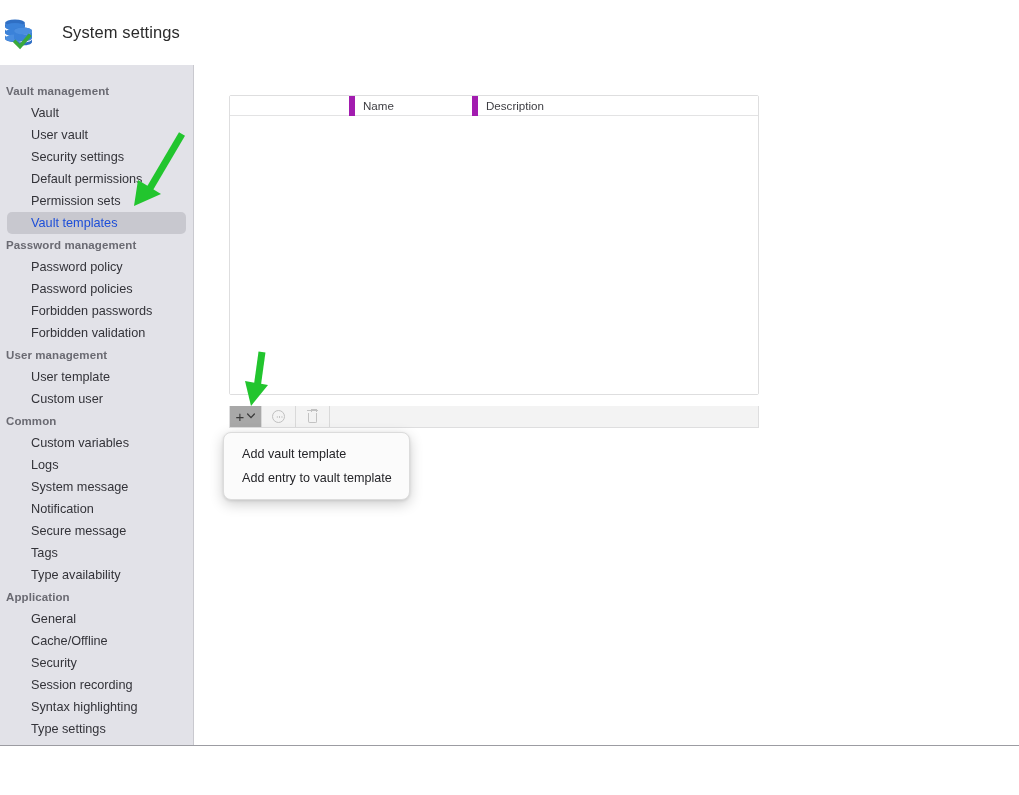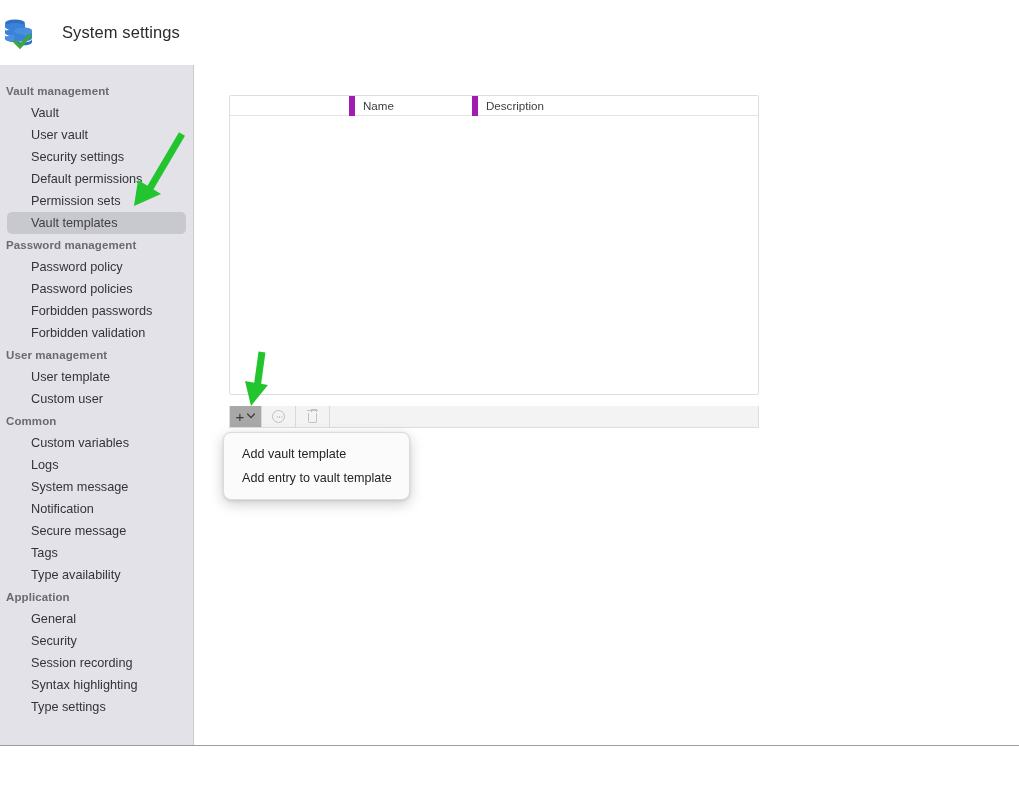--- a/index.html
+++ b/index.html
@@ -57,21 +57,21 @@
     color: #333339;
     padding: 4px 8px 4px 24px;
     margin: 0 7px 0 7px;
     border-radius: 5px;
     line-height: 14px;
     height: 22px;
     white-space: nowrap;
   }
   .nav-item.selected {
     background: #c8c8cf;
-    color: #404040;
+    color: #1d4ed8;
   }
 
   
   .main {
     position: absolute; left: 195px; top: 65px;
     width: 824px; height: 680px;
     background: #ffffff;
   }
 
   
@@ -281,20 +281,21 @@
       <div class="nav-group-label">Common</div>
       <div class="nav-item"><span>Custom variables</span></div>
       <div class="nav-item"><span>Logs</span></div>
       <div class="nav-item"><span>System message</span></div>
       <div class="nav-item"><span>Notification</span></div>
       <div class="nav-item"><span>Secure message</span></div>
       <div class="nav-item"><span>Tags</span></div>
       <div class="nav-item"><span>Type availability</span></div>
       <div class="nav-group-label">Application</div>
       <div class="nav-item"><span>General</span></div>
+      <div class="nav-item"><span>Cache/Offline</span></div>
       <div class="nav-item"><span>Security</span></div>
       <div class="nav-item"><span>Session recording</span></div>
       <div class="nav-item"><span>Syntax highlighting</span></div>
       <div class="nav-item"><span>Type settings</span></div>
     </div>
 
   <div class="main">
 
     <div class="table-wrap">
       <div class="table-head" id="table-head">

